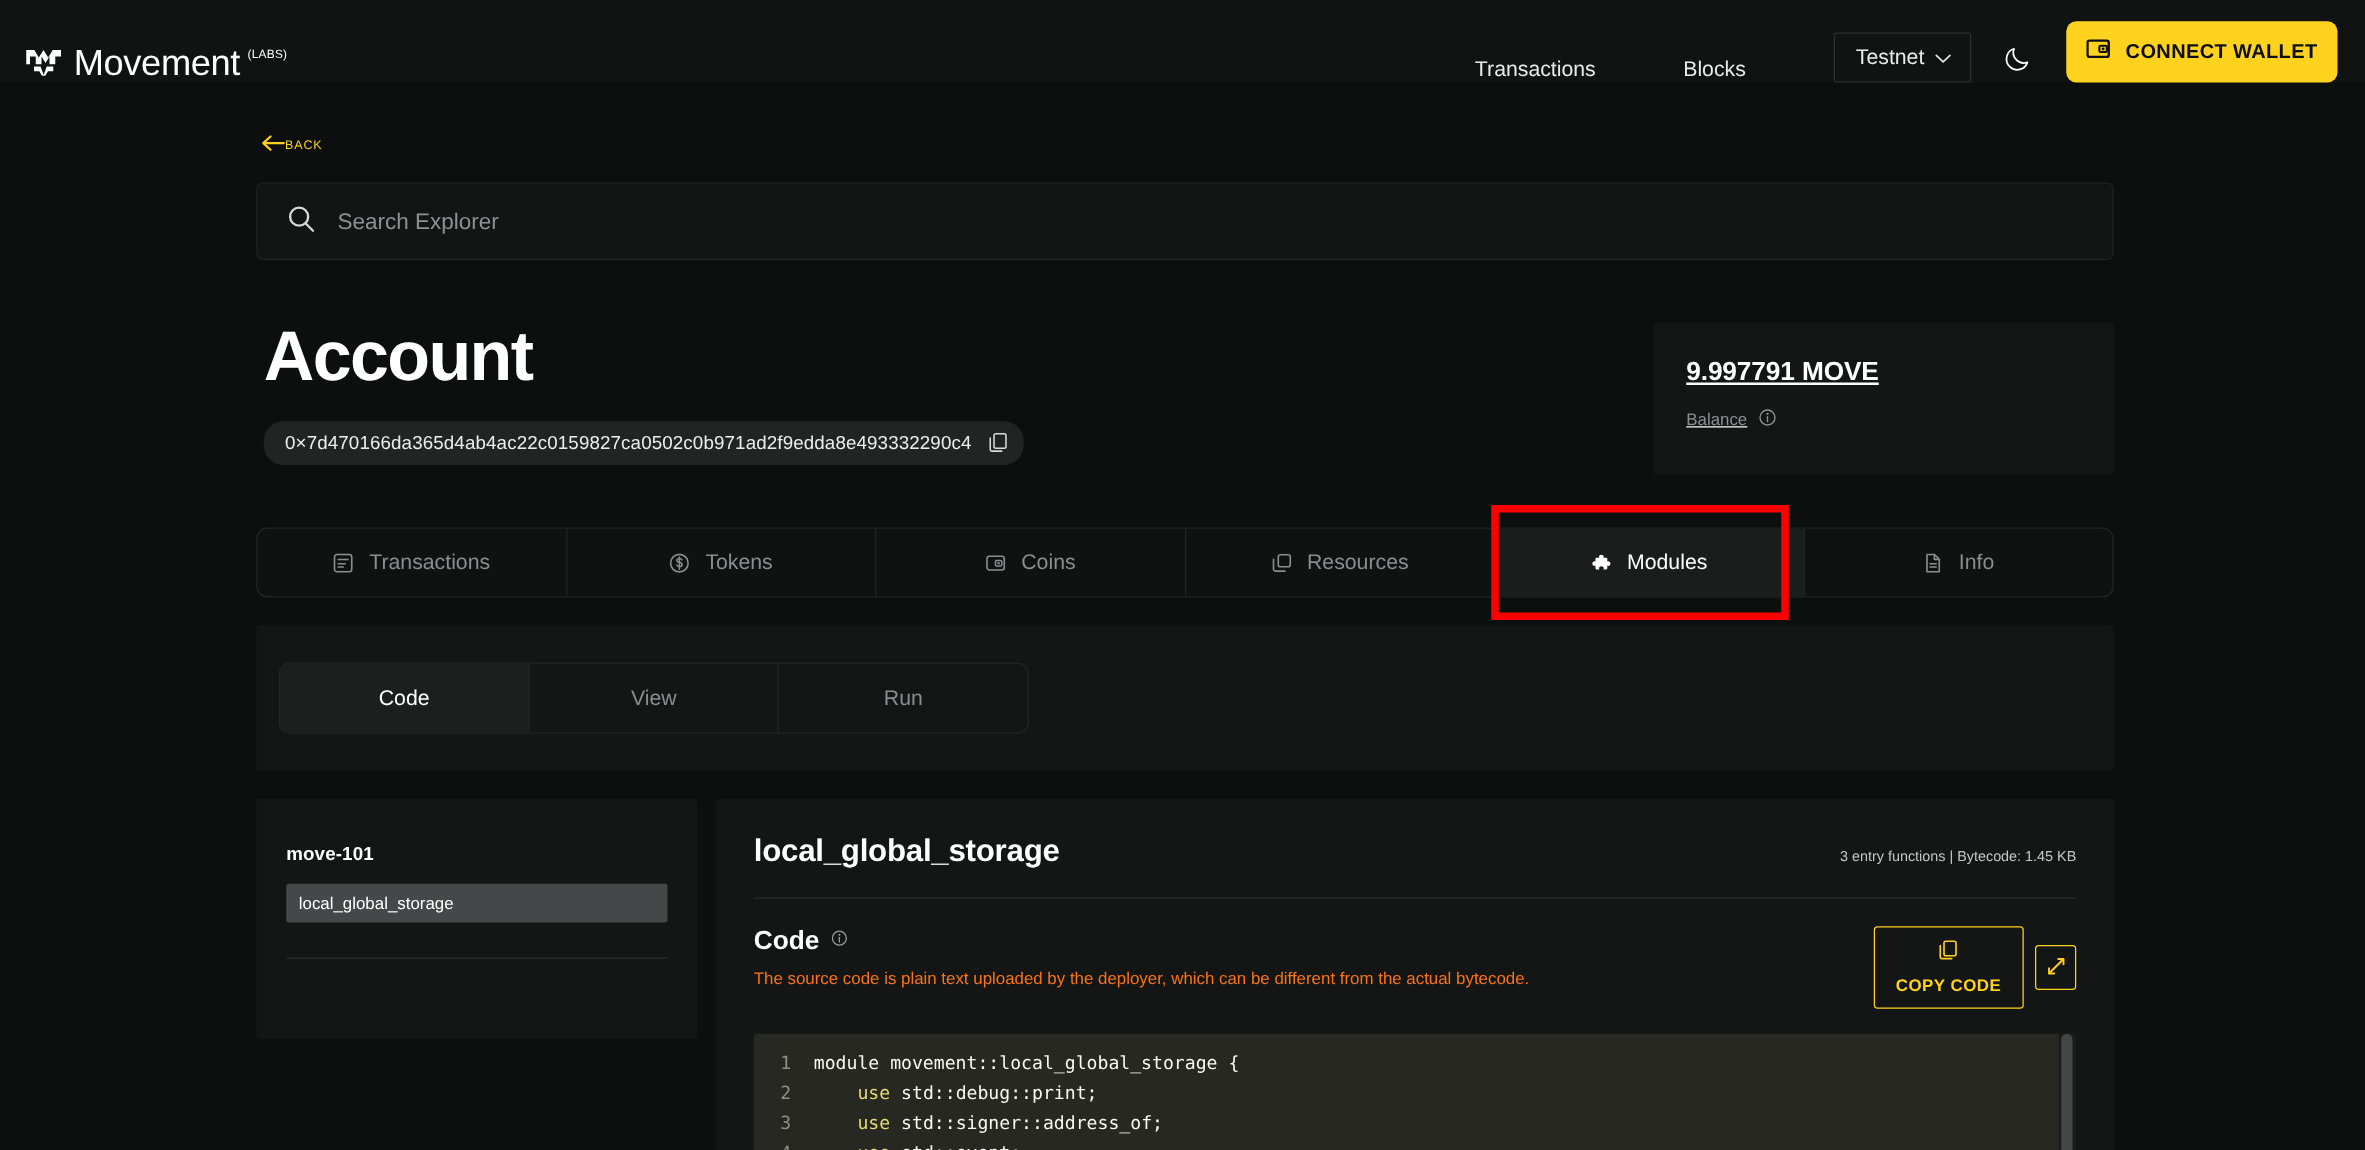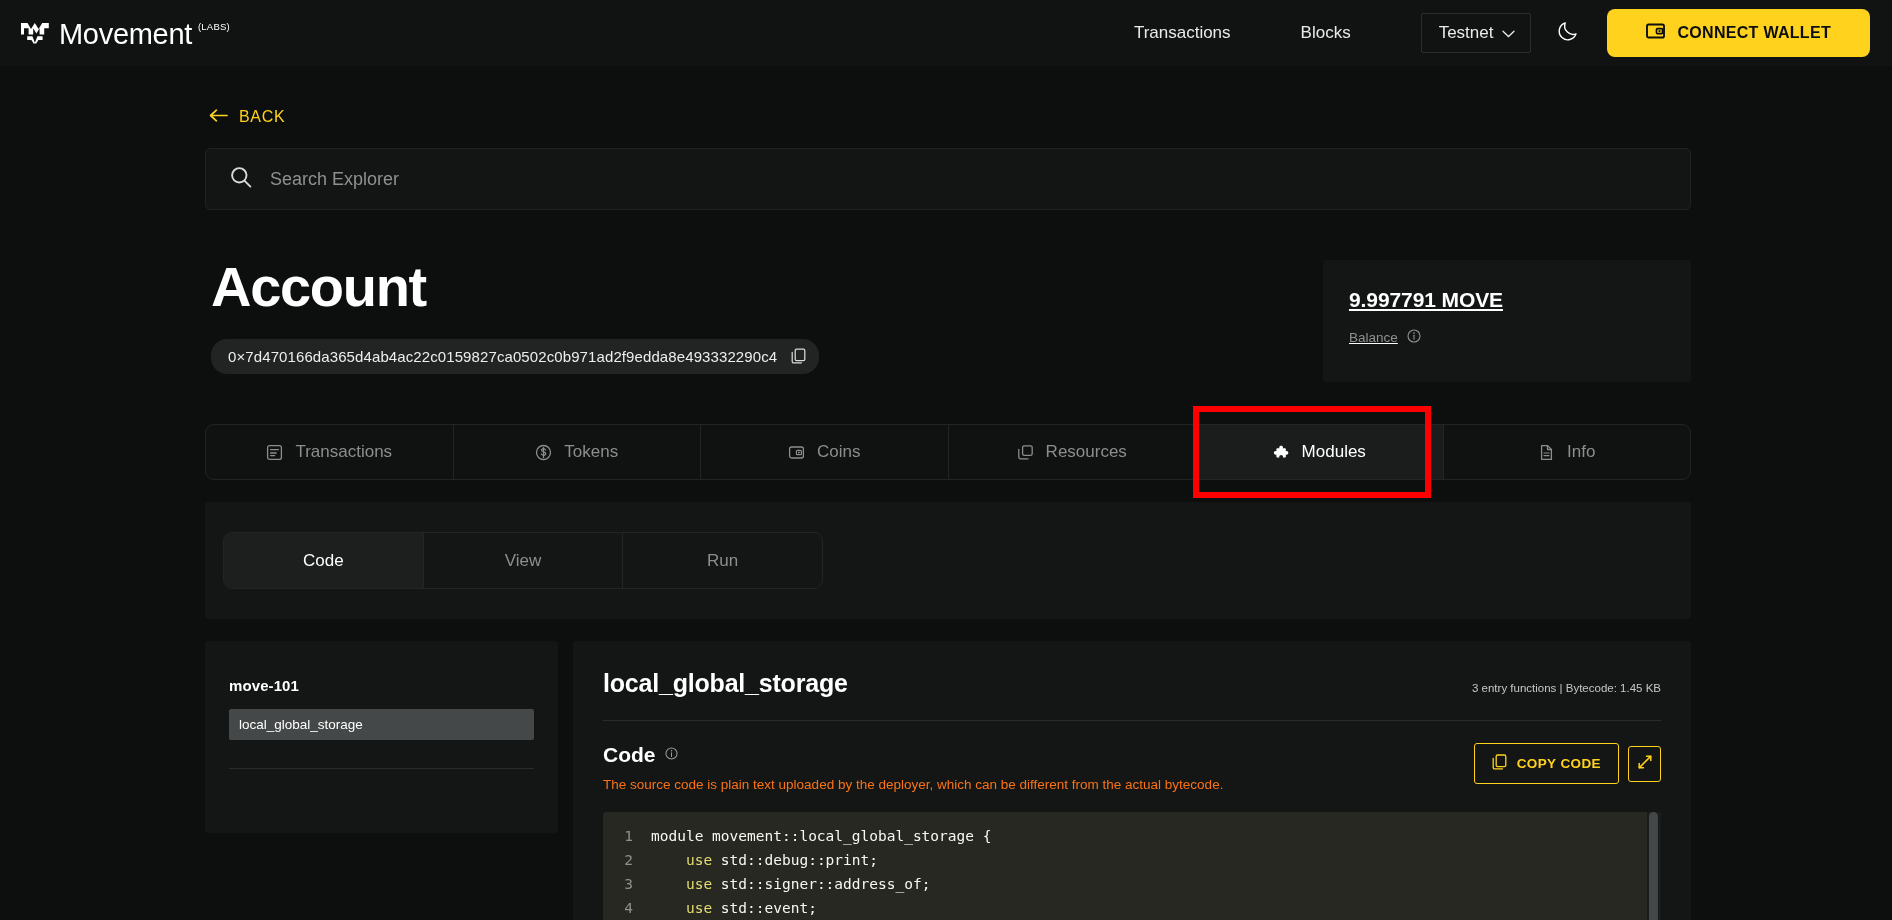--- a/index.html
+++ b/index.html
@@ -17,21 +17,21 @@
     height: 920px;
     background: #0d0f0f;
     color: #ffffff;
     transform-origin: 0 0;
   }
 
   
   .header {
     height: 66px;
     display: flex;
-    align-items: center;
+    align-items: flex-end;
     padding: 0 22px 0 20px;
     background: #111313;
   }
   .brand {
     display: flex;
     align-items: flex-start;
     gap: 9px;
     cursor: pointer;
   }
   .brand-mark { margin-top: 5px; }
@@ -78,45 +78,44 @@
     margin-right: 22px;
   }
   .connect-wallet {
     display: flex;
     align-items: center;
     gap: 11px;
     background: #ffd21e;
     color: #0d0f0f;
     border: none;
     border-radius: 8px;
-    padding: 13px 39px;
+    padding: 13px 16px;
     font-size: 16px;
     font-weight: 700;
     letter-spacing: 0.3px;
     font-family: "Liberation Sans", sans-serif;
     cursor: pointer;
   }
 
   
   .content {
     padding: 0 0 0 0;
   }
   .inner {
     width: 1490px;
     margin: 0 auto;
     padding-left: 4px;
   }
 
   .back-row {
     display: flex;
     align-items: center;
-    gap: 11px;
     padding: 42px 0 0 4px;
     color: #ffd21e;
-    font-size: 16px;
+    font-size: 10px;
     letter-spacing: 0.7px;
     font-weight: 500;
     cursor: pointer;
     width: max-content;
   }
 
   .searchbar {
     margin-top: 22px;
     height: 62px;
     background: #131515;
@@ -348,20 +347,21 @@
     border: 1px solid #ffd21e;
     color: #ffd21e;
     background: transparent;
     border-radius: 3px;
     padding: 10px 17px;
     font-size: 13.5px;
     font-weight: 700;
     letter-spacing: 0.4px;
     cursor: pointer;
     font-family: "Liberation Sans", sans-serif;
+    flex-direction: column;
   }
   .expand-btn {
     width: 33px; height: 36px;
     border: 1px solid #ffd21e;
     color: #ffd21e;
     background: transparent;
     border-radius: 3px;
     display: flex;
     align-items: center;
     justify-content: center;

